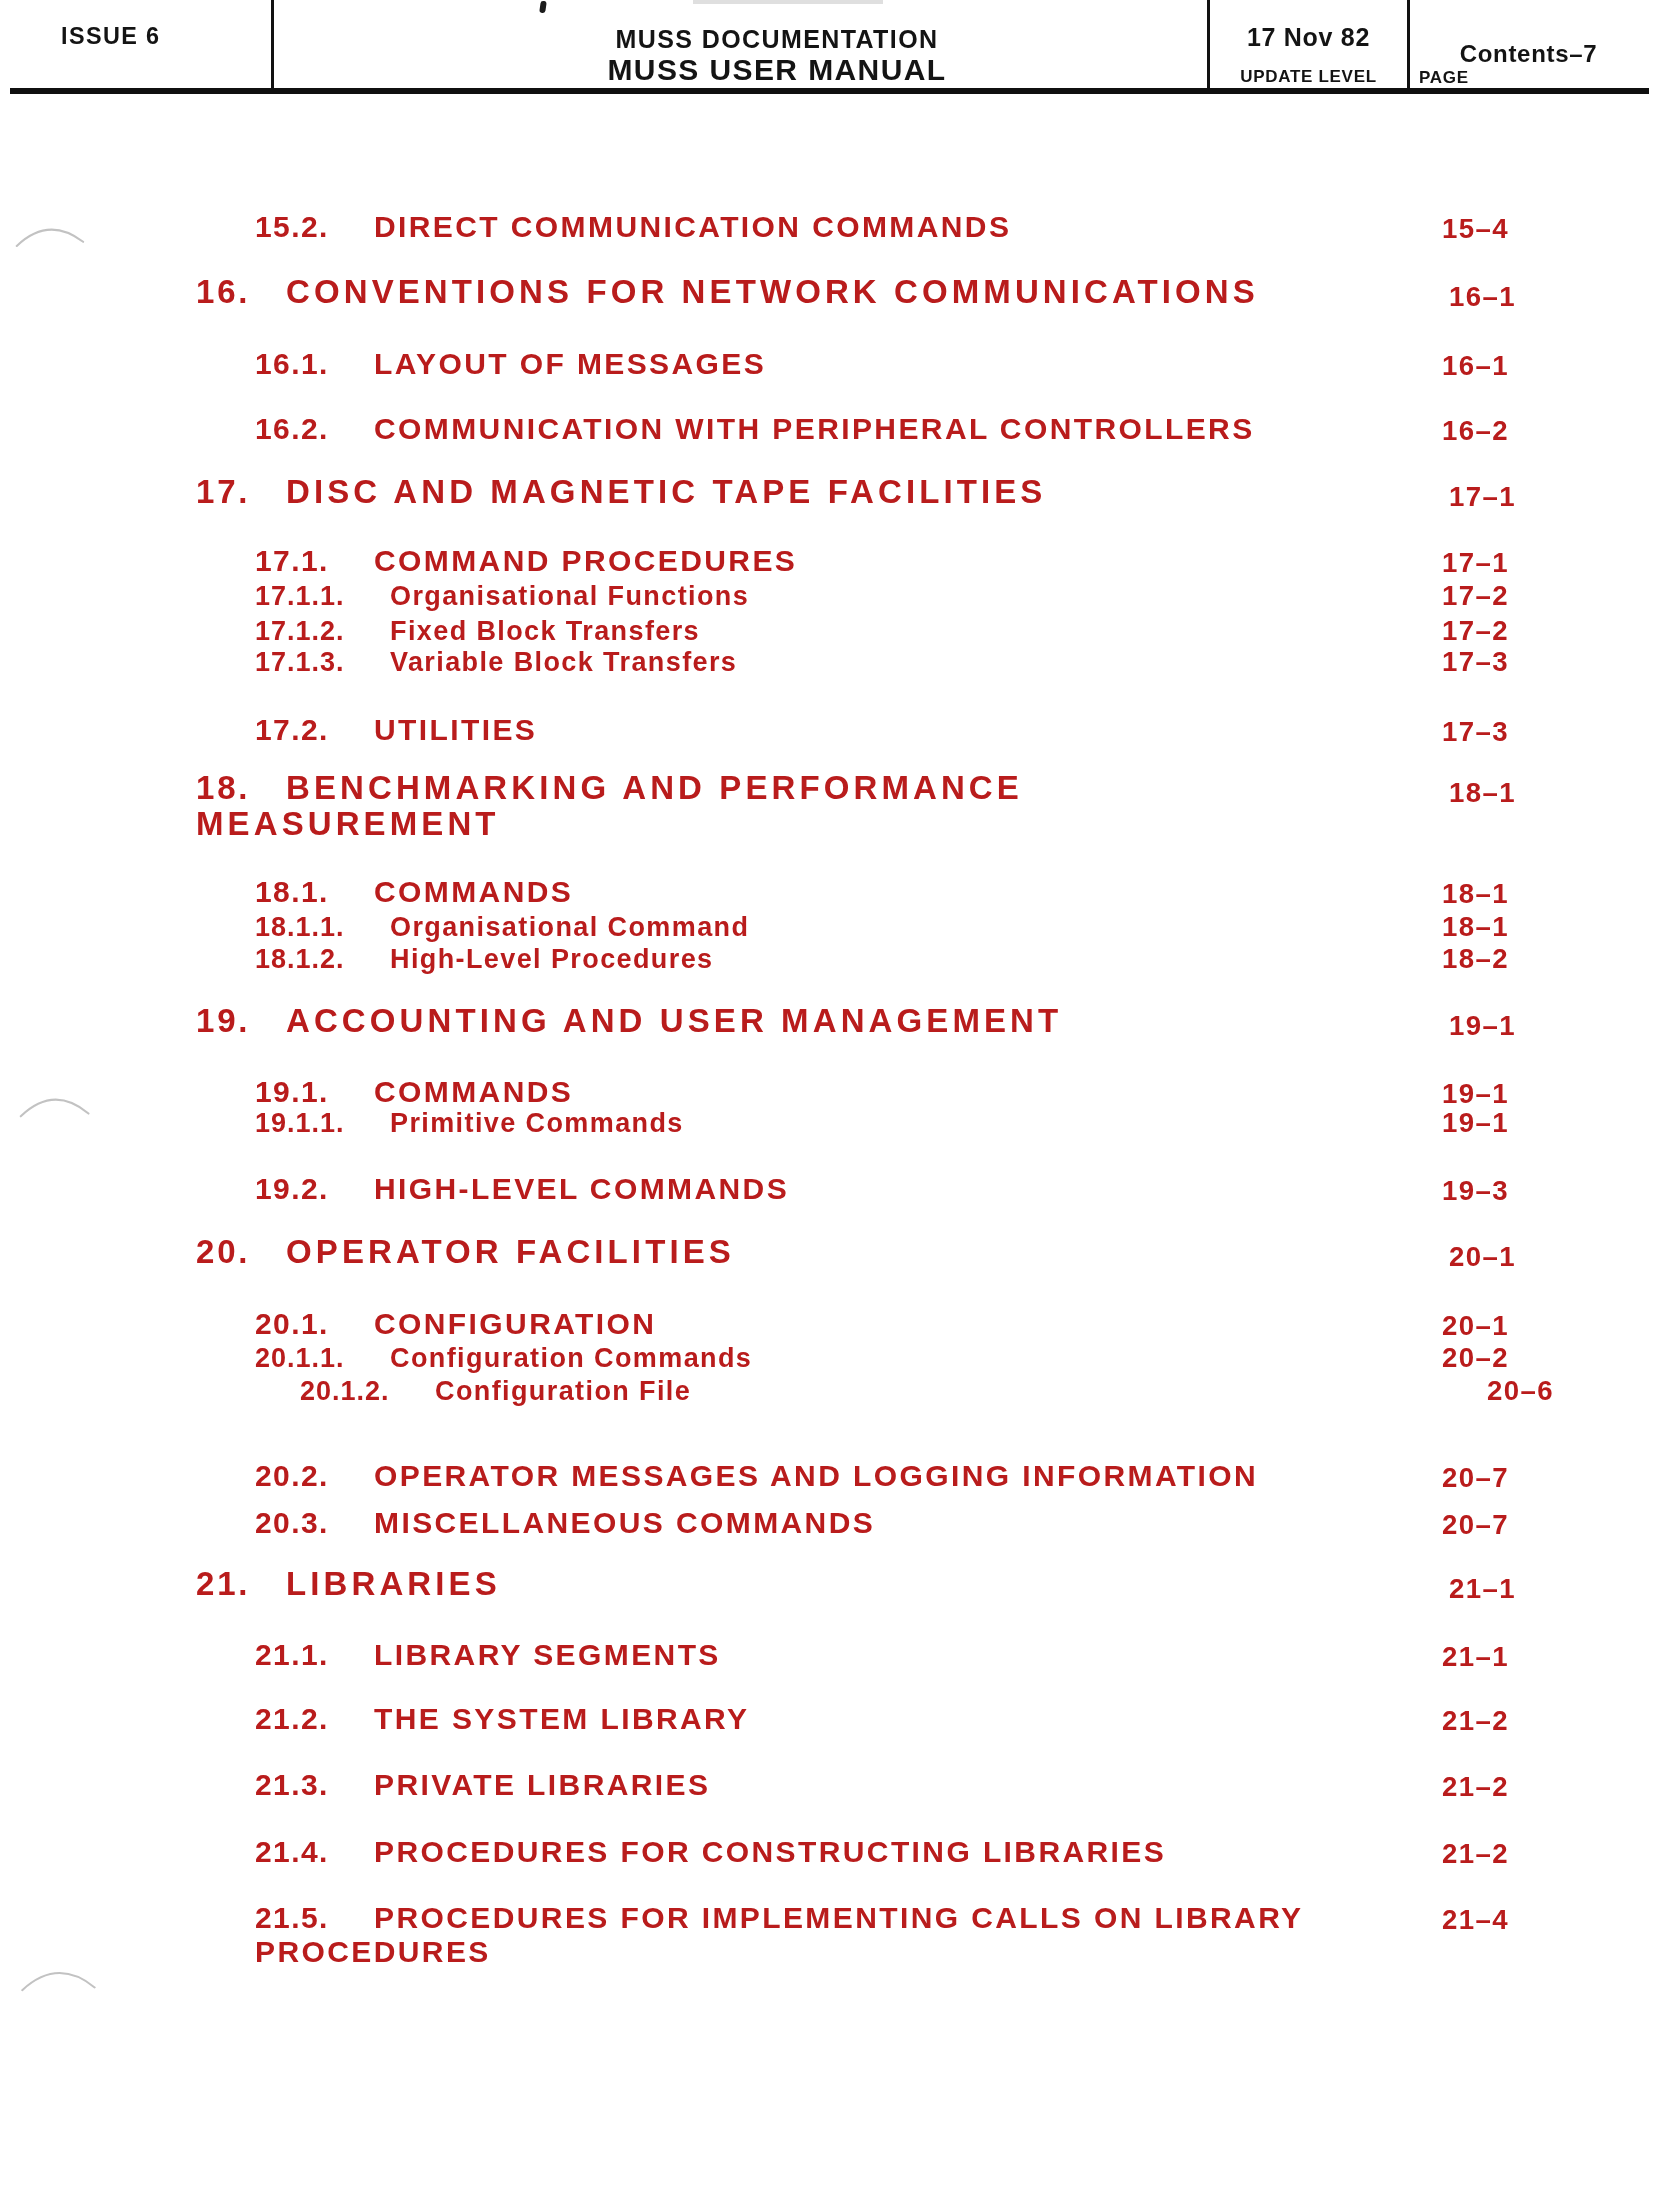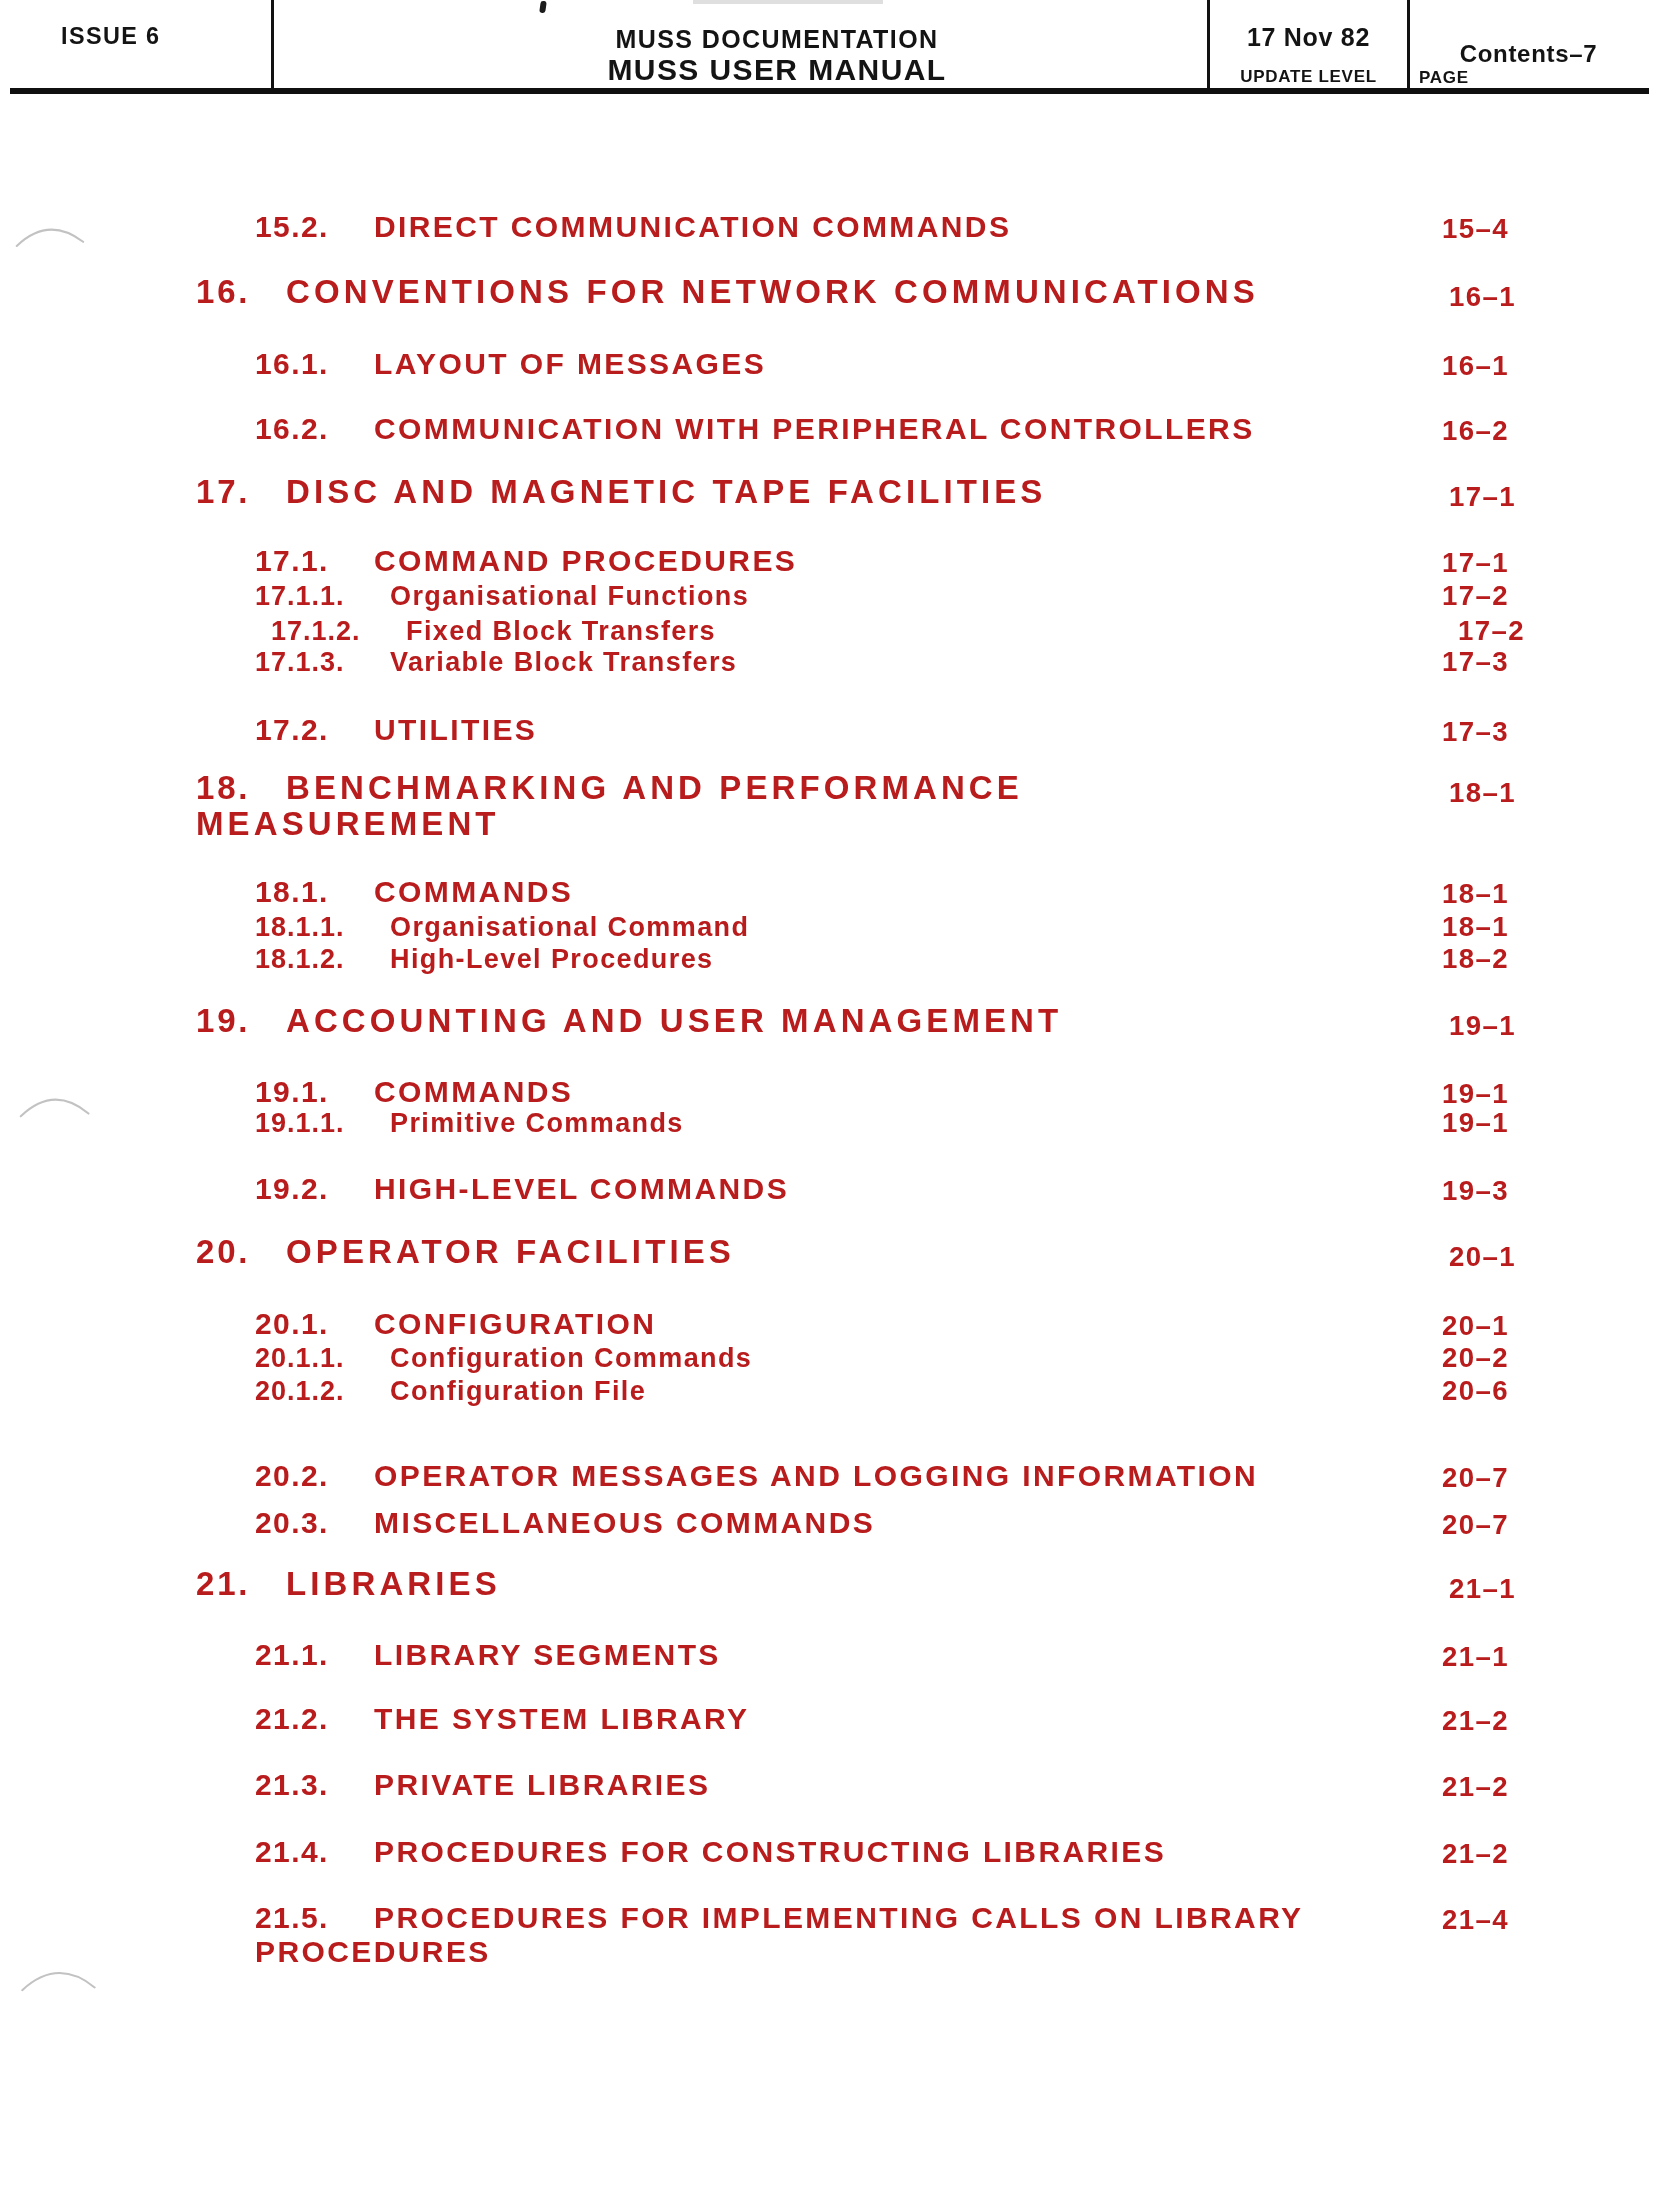--- a/index.html
+++ b/index.html
@@ -85,35 +85,35 @@
 </header>
 
 <main id="toc">
     <div class="entry l2 nowrap" style="top: 210px;"><span class="num">15.2.</span><span class="title">DIRECT COMMUNICATION COMMANDS</span><span class="page-num">15–4</span></div>
     <div class="entry l1 nowrap" style="top: 274px;"><span class="num">16.</span><span class="title">CONVENTIONS FOR NETWORK COMMUNICATIONS</span><span class="page-num">16–1</span></div>
     <div class="entry l2 nowrap" style="top: 347px;"><span class="num">16.1.</span><span class="title">LAYOUT OF MESSAGES</span><span class="page-num">16–1</span></div>
     <div class="entry l2 nowrap" style="top: 412px;"><span class="num">16.2.</span><span class="title">COMMUNICATION WITH PERIPHERAL CONTROLLERS</span><span class="page-num">16–2</span></div>
     <div class="entry l1 nowrap" style="top: 474px;"><span class="num">17.</span><span class="title">DISC AND MAGNETIC TAPE FACILITIES</span><span class="page-num">17–1</span></div>
     <div class="entry l2 nowrap" style="top: 544px;"><span class="num">17.1.</span><span class="title">COMMAND PROCEDURES</span><span class="page-num">17–1</span></div>
     <div class="entry l3 nowrap" style="top: 580px;"><span class="num">17.1.1.</span><span class="title">Organisational Functions</span><span class="page-num">17–2</span></div>
-    <div class="entry l3 nowrap" style="top: 615px; margin-left: 16px;"><span class="num">17.1.2.</span><span class="title">Fixed Block Transfers</span><span class="page-num">17–2</span></div>
+    <div class="entry l3 nowrap" style="top: 615px;"><span class="num">17.1.2.</span><span class="title">Fixed Block Transfers</span><span class="page-num">17–2</span></div>
     <div class="entry l3 nowrap" style="top: 646px;"><span class="num">17.1.3.</span><span class="title">Variable Block Transfers</span><span class="page-num">17–3</span></div>
     <div class="entry l2 nowrap" style="top: 713px;"><span class="num">17.2.</span><span class="title">UTILITIES</span><span class="page-num">17–3</span></div>
     <div class="entry l1" style="top: 770px; width: 882px;"><span class="num">18.</span><span class="title">BENCHMARKING AND PERFORMANCE MEASUREMENT</span><span class="page-num">18–1</span></div>
     <div class="entry l2 nowrap" style="top: 875px;"><span class="num">18.1.</span><span class="title">COMMANDS</span><span class="page-num">18–1</span></div>
     <div class="entry l3 nowrap" style="top: 911px;"><span class="num">18.1.1.</span><span class="title">Organisational Command</span><span class="page-num">18–1</span></div>
     <div class="entry l3 nowrap" style="top: 943px;"><span class="num">18.1.2.</span><span class="title">High-Level Procedures</span><span class="page-num">18–2</span></div>
     <div class="entry l1 nowrap" style="top: 1003px;"><span class="num">19.</span><span class="title">ACCOUNTING AND USER MANAGEMENT</span><span class="page-num">19–1</span></div>
     <div class="entry l2 nowrap" style="top: 1075px;"><span class="num">19.1.</span><span class="title">COMMANDS</span><span class="page-num">19–1</span></div>
     <div class="entry l3 nowrap" style="top: 1107px;"><span class="num">19.1.1.</span><span class="title">Primitive Commands</span><span class="page-num">19–1</span></div>
     <div class="entry l2 nowrap" style="top: 1172px;"><span class="num">19.2.</span><span class="title">HIGH-LEVEL COMMANDS</span><span class="page-num">19–3</span></div>
     <div class="entry l1 nowrap" style="top: 1234px;"><span class="num">20.</span><span class="title">OPERATOR FACILITIES</span><span class="page-num">20–1</span></div>
     <div class="entry l2 nowrap" style="top: 1307px;"><span class="num">20.1.</span><span class="title">CONFIGURATION</span><span class="page-num">20–1</span></div>
     <div class="entry l3 nowrap" style="top: 1342px;"><span class="num">20.1.1.</span><span class="title">Configuration Commands</span><span class="page-num">20–2</span></div>
-    <div class="entry l3 nowrap" style="top: 1375px;"><span class="num">20.1.2.</span><span class="title">Configuration File</span><span class="page-num">20–6</span></div>
+    <div class="entry l3 nowrap" style="top: 1375px; margin-left: 45px;"><span class="num">20.1.2.</span><span class="title">Configuration File</span><span class="page-num">20–6</span></div>
     <div class="entry l2 nowrap" style="top: 1441px; margin-top: 18px;"><span class="num">20.2.</span><span class="title">OPERATOR MESSAGES AND LOGGING INFORMATION</span><span class="page-num">20–7</span></div>
     <div class="entry l2 nowrap" style="top: 1506px;"><span class="num">20.3.</span><span class="title">MISCELLANEOUS COMMANDS</span><span class="page-num">20–7</span></div>
     <div class="entry l1 nowrap" style="top: 1566px;"><span class="num">21.</span><span class="title">LIBRARIES</span><span class="page-num">21–1</span></div>
     <div class="entry l2 nowrap" style="top: 1638px;"><span class="num">21.1.</span><span class="title">LIBRARY SEGMENTS</span><span class="page-num">21–1</span></div>
     <div class="entry l2 nowrap" style="top: 1702px;"><span class="num">21.2.</span><span class="title">THE SYSTEM LIBRARY</span><span class="page-num">21–2</span></div>
     <div class="entry l2 nowrap" style="top: 1768px;"><span class="num">21.3.</span><span class="title">PRIVATE LIBRARIES</span><span class="page-num">21–2</span></div>
     <div class="entry l2 nowrap" style="top: 1835px;"><span class="num">21.4.</span><span class="title">PROCEDURES FOR CONSTRUCTING LIBRARIES</span><span class="page-num">21–2</span></div>
     <div class="entry l2" style="top: 1901px; width: 1103px;"><span class="num">21.5.</span><span class="title">PROCEDURES FOR IMPLEMENTING CALLS ON LIBRARY PROCEDURES</span><span class="page-num">21–4</span></div>
   </main>
 

